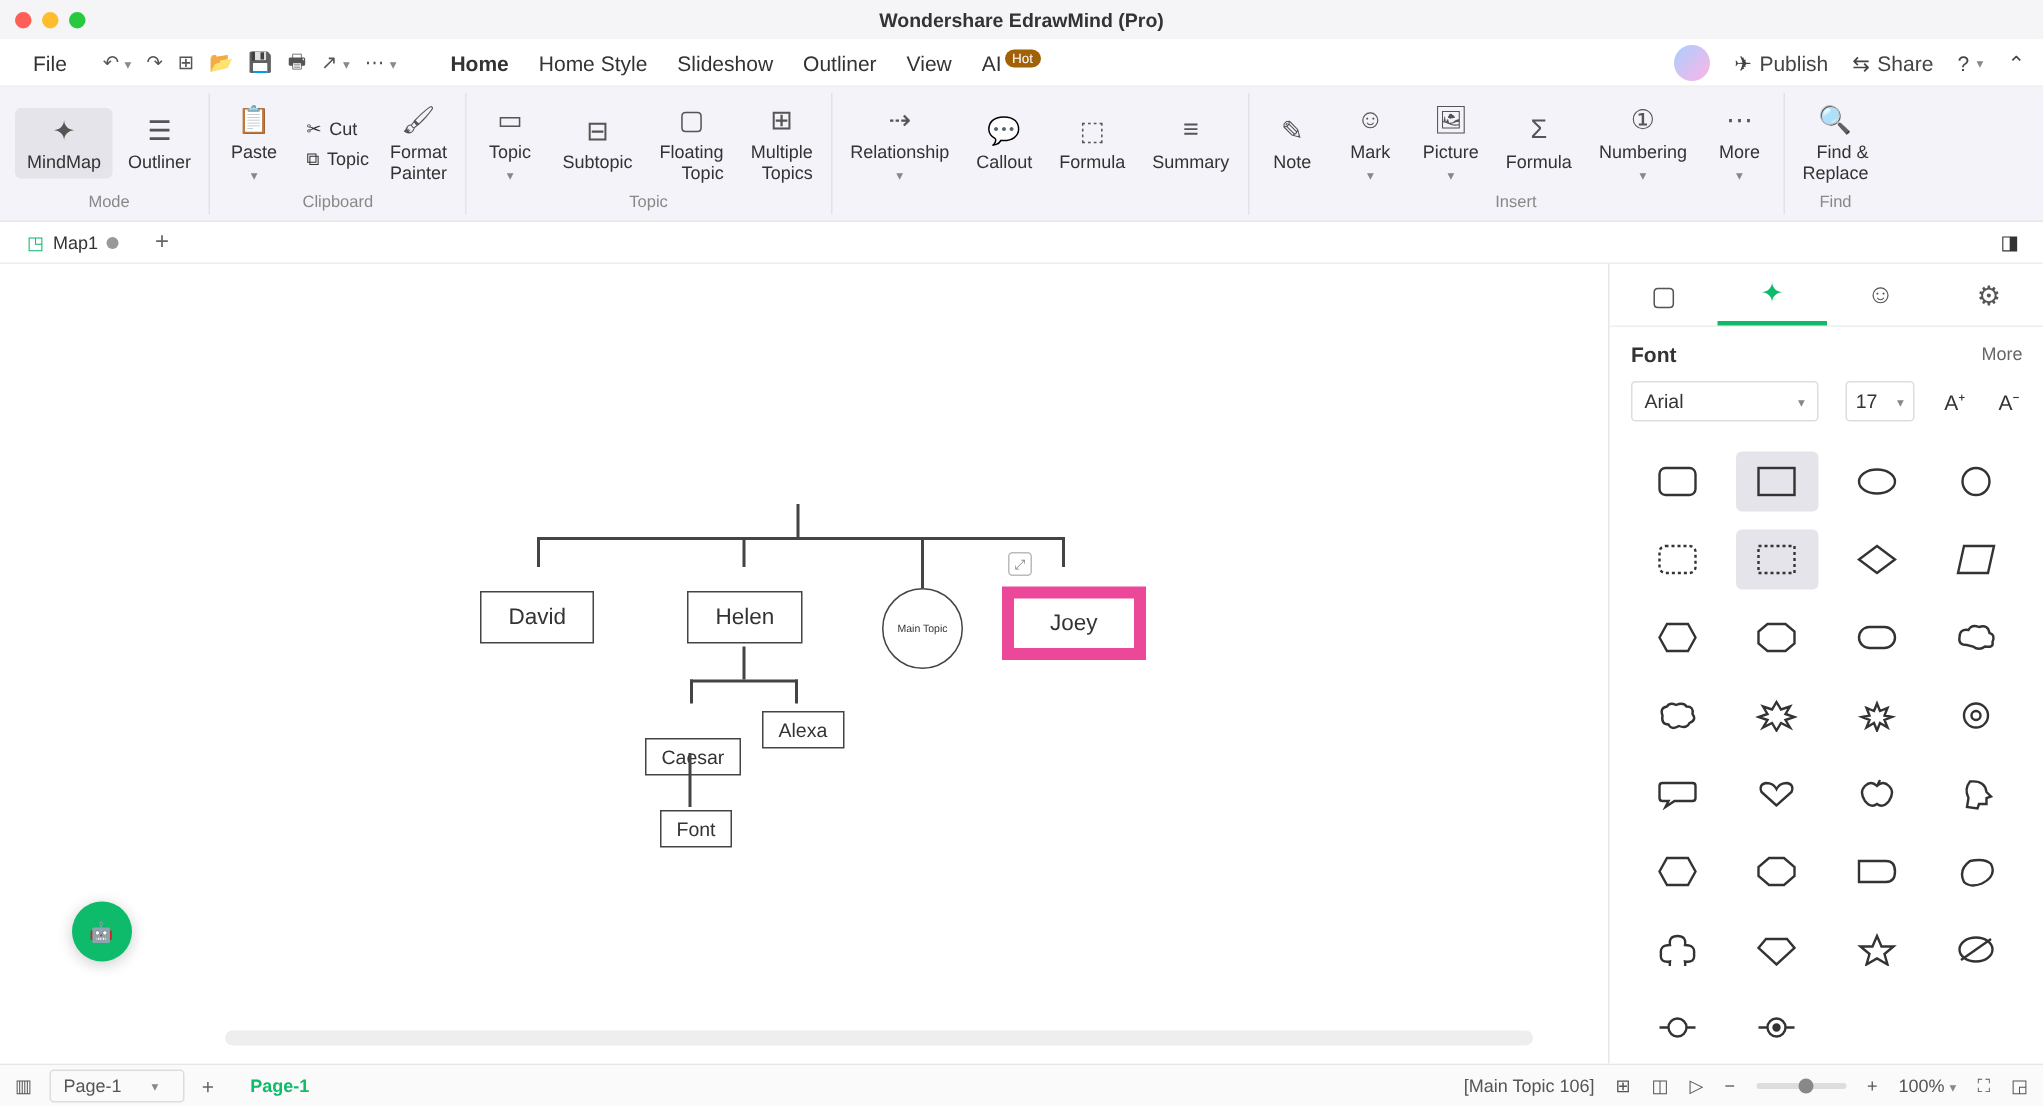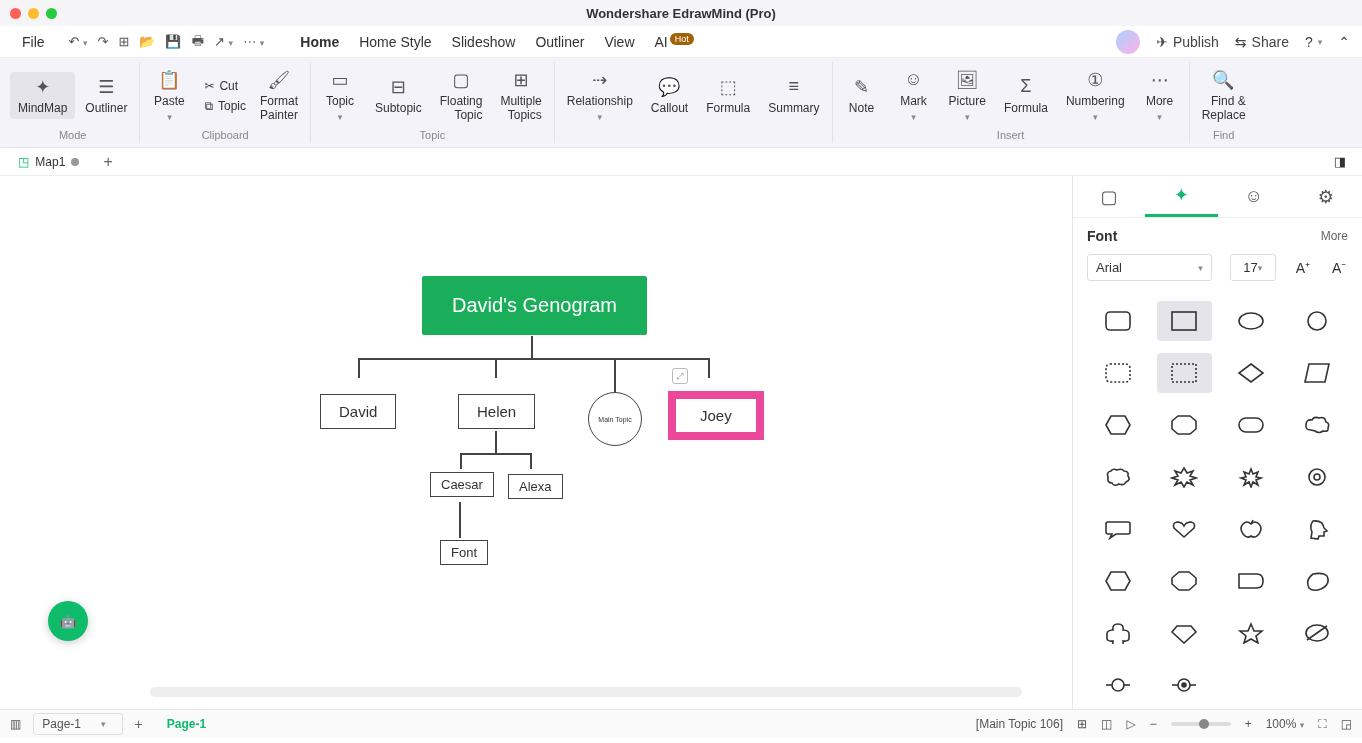--- a/index.html
+++ b/index.html
@@ -49,21 +49,21 @@
 .sidepanel{width:290px;border-left:1px solid #e5e5ea;display:flex;flex-direction:column;background:#fff}
 .sp-tabs{display:flex;height:42px;border-bottom:1px solid #eee}
 .sp-tab{flex:1;display:flex;align-items:center;justify-content:center;cursor:pointer;color:#555;font-size:18px}
 .sp-tab.active{border-bottom:3px solid #0dbb6b;color:#0dbb6b}
 .sp-body{padding:10px 14px;overflow-y:auto;flex:1}
 .sp-row{display:flex;align-items:center;justify-content:space-between;margin-bottom:10px}
 .sp-row .lbl{font-weight:700;font-size:14px}
 .sp-row .more{font-size:12px;color:#666;cursor:pointer}
 .fontrow{display:flex;gap:18px;align-items:center;margin-bottom:12px}
 .fontsel{flex:1;border:1px solid #ddd;padding:5px 8px;font-size:13px;display:flex;justify-content:space-between;align-items:center;border-radius:3px}
-.sizesel{width:46px;border:1px solid #ddd;padding:5px 6px;font-size:13px;display:flex;justify-content:center;align-items:center;border-radius:3px}
+.sizesel{width:46px;border:1px solid #ddd;padding:5px 6px;font-size:13px;display:flex;justify-content:space-between;align-items:center;border-radius:3px}
 .aa{font-size:14px;cursor:pointer;padding:2px}
 .shapegrid{display:grid;grid-template-columns:repeat(4,1fr);gap:12px;padding:8px 4px}
 .shape{height:40px;display:flex;align-items:center;justify-content:center;cursor:pointer;border-radius:4px}
 .shape.sel{background:#e4e4ea}
 .shape svg{width:28px;height:22px}
 .statusbar{height:28px;border-top:1px solid #e5e5ea;display:flex;align-items:center;padding:0 10px;gap:12px;font-size:12px;color:#555;background:#fafafa}
 .sb-sel{border:1px solid #ddd;padding:3px 16px 3px 8px;border-radius:3px;display:flex;align-items:center;gap:20px}
 .sb-add{font-size:14px;cursor:pointer;color:#666}
 .sb-page{color:#0dbb6b;font-weight:600;padding:0 12px}
 .sb-right{margin-left:auto;display:flex;align-items:center;gap:14px}
@@ -253,41 +253,40 @@
     <span>Map1</span>
     <span class="dot"></span>
   </div>
   <div class="addtab">+</div>
   <div style="margin-left:auto;padding:0 8px;cursor:pointer">◨</div>
 </div>
 
 <div class="main">
   <div class="canvas">
 
-    <div class="rootblock">David's Genogram</div>
 
     <div class="conn" style="left:531px;top:160px;width:2px;height:22px"></div>
     <div class="conn" style="left:358px;top:182px;width:258px;height:2px"></div>
     <div class="conn" style="left:358px;top:182px;width:2px;height:20px"></div>
     <div class="conn" style="left:495px;top:182px;width:2px;height:20px"></div>
     <div class="conn" style="left:614px;top:182px;width:2px;height:34px"></div>
     <div class="conn" style="left:614px;top:182px;width:96px;height:2px"></div>
     <div class="conn" style="left:708px;top:182px;width:2px;height:20px"></div>
 
     <div class="node" style="left:320px;top:218px">David</div>
     <div class="node" style="left:458px;top:218px">Helen</div>
     <div class="node circle" style="left:588px;top:216px">Main Topic</div>
     <div class="node sel" style="left:668px;top:215px;padding:8px 24px">Joey</div>
     <div class="selhandle" style="left:672px;top:192px">⤢</div>
 
     <div class="conn" style="left:495px;top:255px;width:2px;height:22px"></div>
     <div class="conn" style="left:460px;top:277px;width:72px;height:2px"></div>
     <div class="conn" style="left:460px;top:277px;width:2px;height:16px"></div>
     <div class="conn" style="left:530px;top:277px;width:2px;height:16px"></div>
-    <div class="node small" style="left:430px;top:296px">Caesar</div>
+    <div class="node small" style="left:430px;top:316px">Caesar</div>
     <div class="node small" style="left:508px;top:298px">Alexa</div>
 
     <div class="conn" style="left:459px;top:326px;width:2px;height:36px"></div>
     <div class="node small" style="left:440px;top:364px">Font</div>
 
     <div class="fab">🤖</div>
     <div class="canvas-scroll"></div>
   </div>
 
   <div class="sidepanel">

